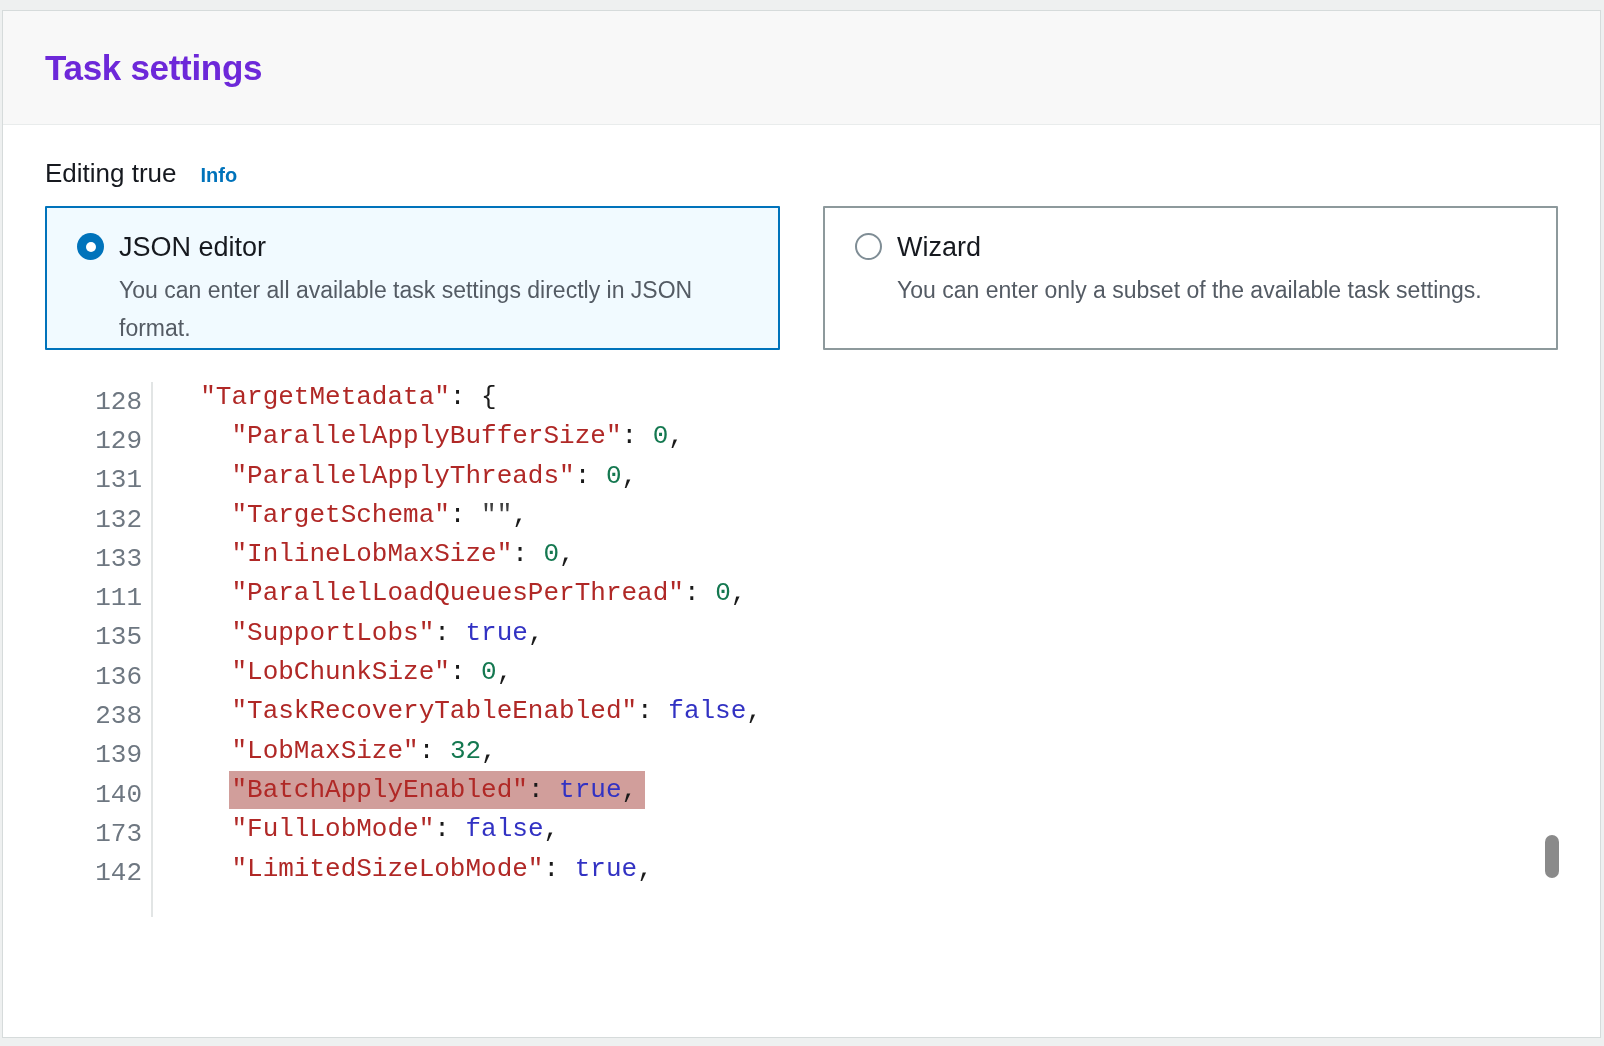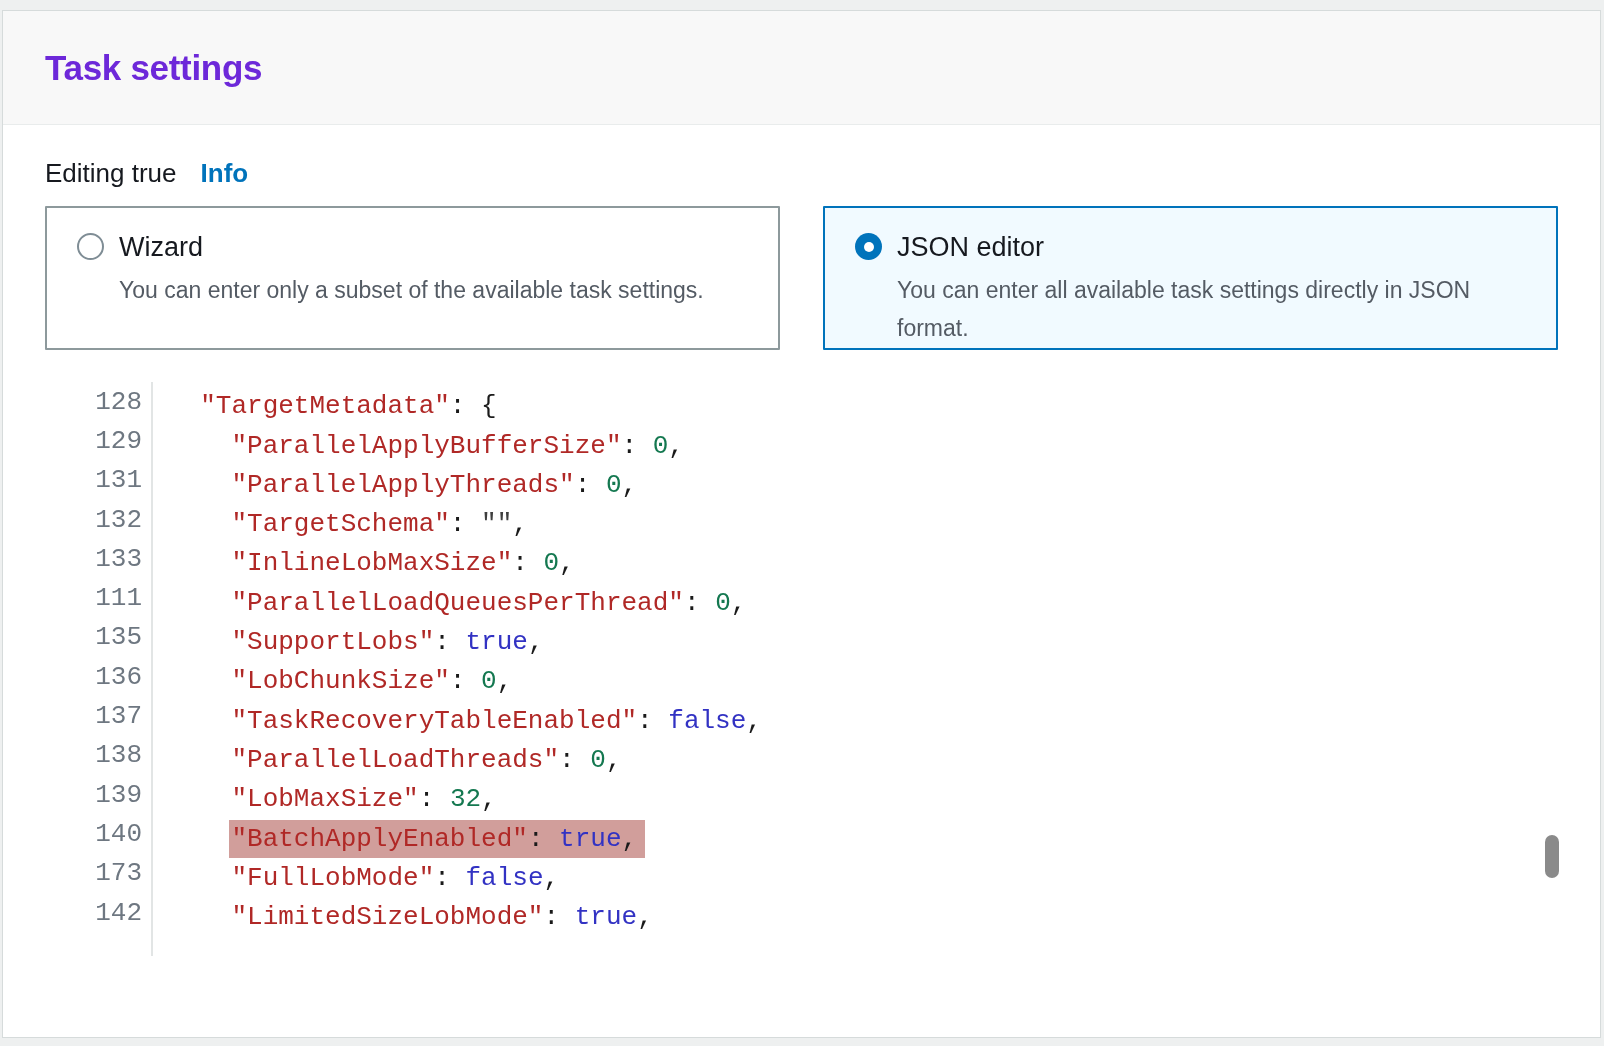--- a/index.html
+++ b/index.html
@@ -33,21 +33,21 @@
     letter-spacing:-0.3px;
   }
   .content { padding:33px 42px 0 42px; }
   .editing-row {
     display:flex;
     align-items:baseline;
     margin-bottom:17px;
   }
   .editing-label { font-size:26px; color:#16191f; }
   .info-link {
-    font-size:26px;
+    font-size:20px;
     font-weight:700;
     color:#0073bb;
     margin-left:24px;
     text-decoration:none;
     cursor:pointer;
   }
   .tiles { display:flex; gap:43px; }
   .tile {
     width:738px;
     height:144px;
@@ -99,21 +99,21 @@
   .tile-desc.wraps { max-width:620px; }
 
   .code-area {
     margin-top:32px;
     font-family:"Liberation Mono", monospace;
     font-size:26px;
   }
   .code-line {
     display:flex;
     height:39.3px;
-    align-items:flex-end;
+    align-items:flex-start;
     white-space:pre;
   }
   .gutter {
     flex:0 0 auto;
     width:108px;
     padding-right:9px;
     text-align:right;
     color:#6e7781;
     border-right:2px solid #e2e5e5;
     height:100%;
@@ -156,52 +156,51 @@
 
   <div class="content">
 
     <div class="editing-row">
       <span class="editing-label">Editing true</span>
       <a class="info-link">Info</a>
     </div>
 
     <div class="tiles">
 
-      <div class="tile">
-        <span class="radio radio-off"></span>
-        <span class="tile-text">
-          <span class="tile-label">Wizard</span>
-          <span class="tile-desc nowrap">You can enter only a subset of the available task settings.</span>
-        </span>
-      </div>
-
       <div class="tile selected">
         <span class="radio radio-on">
           <span class="radio-dot"></span>
         </span>
         <span class="tile-text">
           <span class="tile-label">JSON editor</span>
           <span class="tile-desc wraps">You can enter all available task settings directly in JSON format.</span>
+        </span>
+      </div>
+
+      <div class="tile">
+        <span class="radio radio-off"></span>
+        <span class="tile-text">
+          <span class="tile-label">Wizard</span>
+          <span class="tile-desc nowrap">You can enter only a subset of the available task settings.</span>
         </span>
       </div>
 
     </div>
 
     <div class="code-area">
       <div>
           <div class="code-line"><span class="gutter">128</span><span class="code-text">  <span><span class="tok-key">"TargetMetadata"</span><span class="tok-punct">: {</span></span></span></div>
           <div class="code-line"><span class="gutter">129</span><span class="code-text">    <span><span class="tok-key">"ParallelApplyBufferSize"</span><span class="tok-punct">: </span><span class="tok-num">0</span><span class="tok-punct">,</span></span></span></div>
           <div class="code-line"><span class="gutter">131</span><span class="code-text">    <span><span class="tok-key">"ParallelApplyThreads"</span><span class="tok-punct">: </span><span class="tok-num">0</span><span class="tok-punct">,</span></span></span></div>
           <div class="code-line"><span class="gutter">132</span><span class="code-text">    <span><span class="tok-key">"TargetSchema"</span><span class="tok-punct">: </span><span class="tok-str">""</span><span class="tok-punct">,</span></span></span></div>
           <div class="code-line"><span class="gutter">133</span><span class="code-text">    <span><span class="tok-key">"InlineLobMaxSize"</span><span class="tok-punct">: </span><span class="tok-num">0</span><span class="tok-punct">,</span></span></span></div>
           <div class="code-line"><span class="gutter">111</span><span class="code-text">    <span><span class="tok-key">"ParallelLoadQueuesPerThread"</span><span class="tok-punct">: </span><span class="tok-num">0</span><span class="tok-punct">,</span></span></span></div>
           <div class="code-line"><span class="gutter">135</span><span class="code-text">    <span><span class="tok-key">"SupportLobs"</span><span class="tok-punct">: </span><span class="tok-bool">true</span><span class="tok-punct">,</span></span></span></div>
           <div class="code-line"><span class="gutter">136</span><span class="code-text">    <span><span class="tok-key">"LobChunkSize"</span><span class="tok-punct">: </span><span class="tok-num">0</span><span class="tok-punct">,</span></span></span></div>
-          <div class="code-line"><span class="gutter">137</span><span class="code-text">    <span><span class="tok-key">"TaskRecoveryTableEnabled"</span><span class="tok-punct">: </span><span class="tok-bool">false</span><span class="tok-punct">,</span></span></span></div>
-          <div class="code-line"><span class="gutter">138</span><span class="code-text">    <span><span class="tok-key">"ParallelLoadThreads"</span><span class="tok-punct">: </span><span class="tok-num">0</span><span class="tok-punct">,</span></span></span></div>
+          <div class="code-line"><span class="gutter">238</span><span class="code-text">    <span><span class="tok-key">"TaskRecoveryTableEnabled"</span><span class="tok-punct">: </span><span class="tok-bool">false</span><span class="tok-punct">,</span></span></span></div>
           <div class="code-line"><span class="gutter">139</span><span class="code-text">    <span><span class="tok-key">"LobMaxSize"</span><span class="tok-punct">: </span><span class="tok-num">32</span><span class="tok-punct">,</span></span></span></div>
           <div class="code-line"><span class="gutter">140</span><span class="code-text">    <span class="hl"><span class="tok-key">"BatchApplyEnabled"</span><span class="tok-punct">: </span><span class="tok-bool">true</span><span class="tok-punct">,</span></span></span></div>
           <div class="code-line"><span class="gutter">173</span><span class="code-text">    <span><span class="tok-key">"FullLobMode"</span><span class="tok-punct">: </span><span class="tok-bool">false</span><span class="tok-punct">,</span></span></span></div>
           <div class="code-line"><span class="gutter">142</span><span class="code-text">    <span><span class="tok-key">"LimitedSizeLobMode"</span><span class="tok-punct">: </span><span class="tok-bool">true</span><span class="tok-punct">,</span></span></span></div>
         </div>
       <div class="code-line filler">
         <span class="gutter"></span>
         <span class="code-text"></span>
       </div>
     </div>

